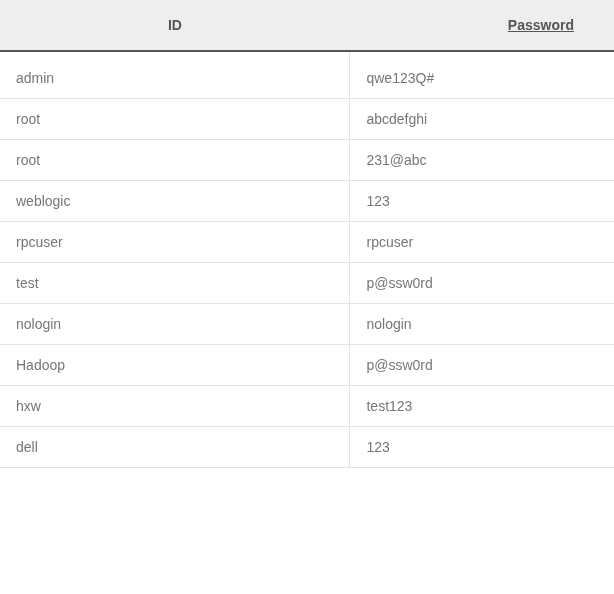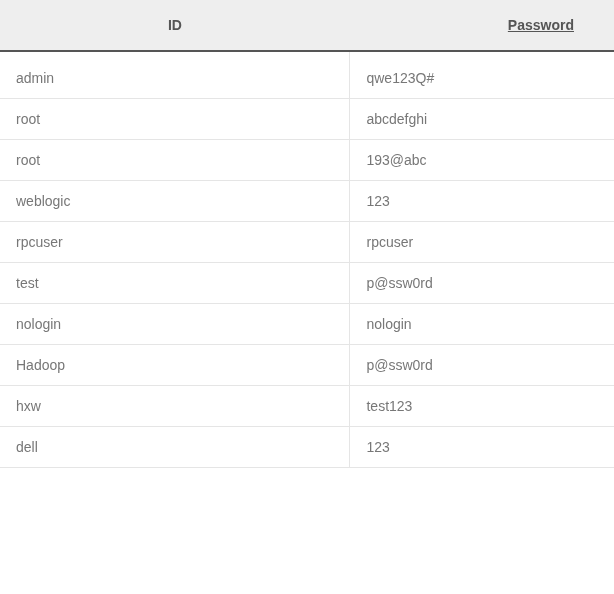--- a/index.html
+++ b/index.html
@@ -63,21 +63,21 @@
     <tr>
       <td>admin</td>
       <td>qwe123Q#</td>
     </tr>
     <tr>
       <td>root</td>
       <td>abcdefghi</td>
     </tr>
     <tr>
       <td>root</td>
-      <td>193@abc</td>
+      <td>231@abc</td>
     </tr>
     <tr>
       <td>weblogic</td>
       <td>123</td>
     </tr>
     <tr>
       <td>rpcuser</td>
       <td>rpcuser</td>
     </tr>
     <tr>

